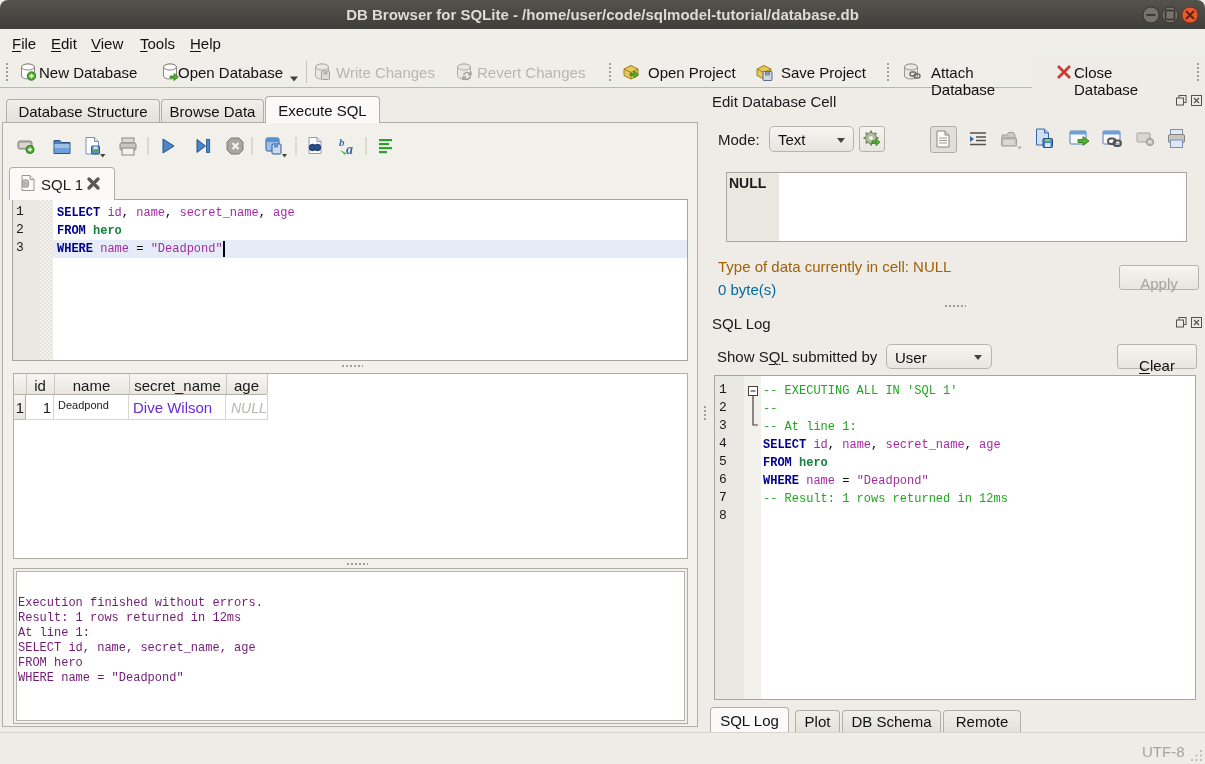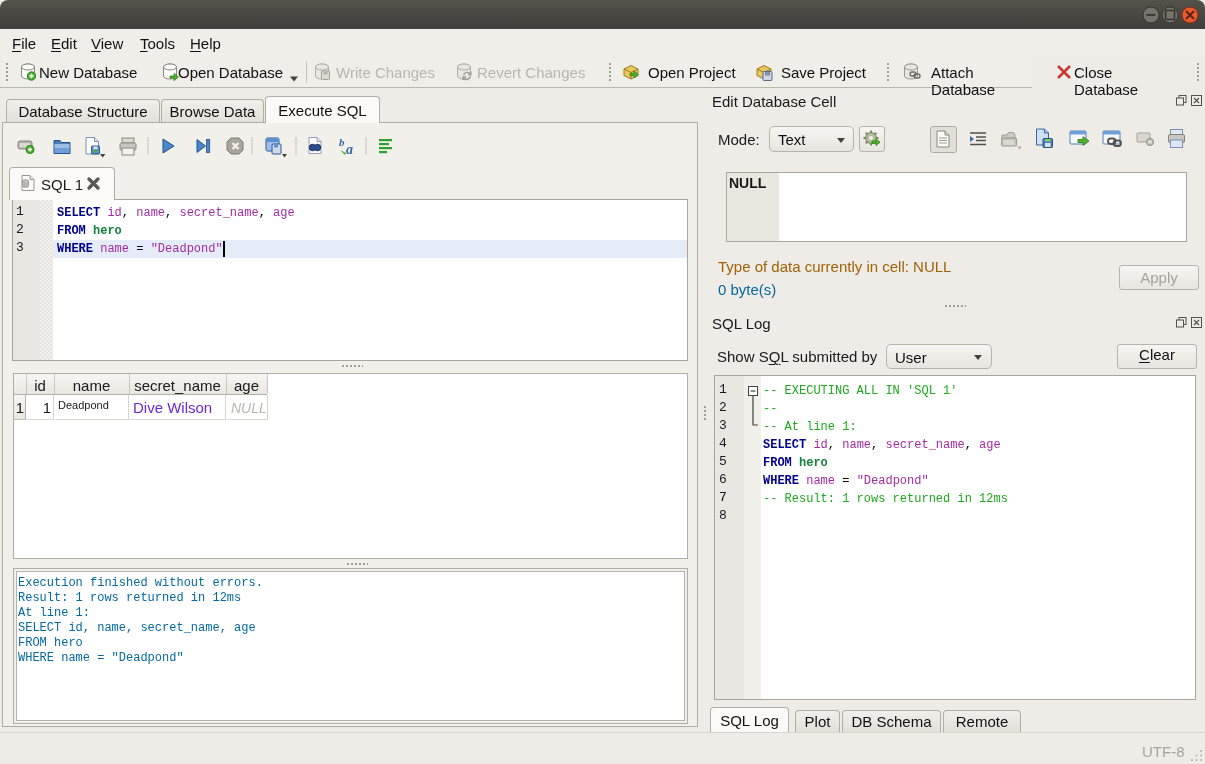--- a/index.html
+++ b/index.html
@@ -26,20 +26,21 @@
 .tab.active{background:#fbfaf8;z-index:5}
 .frame{position:absolute;border:1px solid #a8a49e;background:#fff}
 .btn{position:absolute;border:1px solid #b7b3ad;border-radius:3px;background:linear-gradient(#f7f5f1,#e8e5e0);font-size:15px;text-align:center}
 .combo{position:absolute;border:1px solid #b7b3ad;border-radius:5px;background:linear-gradient(#f7f5f1,#e8e5e0);font-size:15px;color:#111}
 .carrow{position:absolute;width:0;height:0;border-left:4px solid transparent;border-right:4px solid transparent;border-top:5px solid #45423d}
 .gridhdr{background:linear-gradient(#f8f6f3,#e9e6e1)}
 </style>
 </head>
 <body>
 <div id="titlebar">
+<div id="titletext">DB Browser for SQLite - /home/user/code/sqlmodel-tutorial/database.db</div>
 <svg class="abs" style="left:1142px;top:6px" width="58" height="18" viewBox="0 0 58 18">
 <circle cx="9" cy="9" r="8" fill="#77736c" stroke="#36342f"></circle>
       <rect x="4.5" y="8" width="9" height="1.8" fill="#36342f"></rect>
 <circle cx="28" cy="9" r="8" fill="#77736c" stroke="#36342f"></circle>
       <rect x="23.5" y="4.5" width="9" height="9" fill="none" stroke="#36342f" stroke-width="1.6"></rect>
 <circle cx="48" cy="9" r="8" fill="#ec5b2f" stroke="#832e12"></circle>
       <path d="M44 5 L52 13 M52 5 L44 13" stroke="#5a2410" stroke-width="2"></path>
 </svg>
 </div>
 <div id="menubar">
@@ -216,21 +217,21 @@
 <span class="abs" style="left:27px;top:399px;width:24px;text-align:right;font-size:15px;color:#1a1a1a">1</span>
 <div class="abs" style="left:55px;top:395px;width:74px;height:25px;border-right:1px solid #d8d5cf;border-bottom:1px solid #d8d5cf"></div>
 <span class="abs" style="left:58px;top:399px;font-size:11px;color:#1a1a1a">Deadpond</span>
 <div class="abs" style="left:129px;top:395px;width:97px;height:25px;border-right:1px solid #d8d5cf;border-bottom:1px solid #d8d5cf"></div>
 <span class="abs" style="left:133px;top:399px;font-size:15px;color:#6d28d9">Dive Wilson</span>
 <div class="abs" style="left:227px;top:395px;width:41px;height:25px;border-right:1px solid #d8d5cf;border-bottom:1px solid #d8d5cf"></div>
 <span class="abs" style="left:231px;top:400px;font-size:14px;font-style:italic;color:#b9b6b1">NULL</span>
 <div class="hgrip" style="left:346px;top:562px;width:22px"></div>
 <div class="frame" style="left:13px;top:568px;width:675px;height:156px;background:#f2f0eb;border-color:#b1ada7"></div>
 <div class="frame" style="left:16px;top:571px;width:669px;height:150px;border-color:#b6b2ac"></div>
-<div class="abs mono" style="left:18px;top:576px;line-height:14.9px;color:#0369a1">Execution finished without errors.
+<div class="abs mono" style="left:18px;top:596px;line-height:14.9px;color:#701a75">Execution finished without errors.
 Result: 1 rows returned in 12ms
 At line 1:
 SELECT id, name, secret_name, age
 FROM hero
 WHERE name = "Deadpond"</div>
 <div class="grip" style="left:703px;top:405px;height:16px"></div>
 <span class="abs" style="left:712px;top:93px;font-size:15px;color:#1a1a1a">Edit Database Cell</span>
 <svg class="abs" style="left:1176px;top:95px" width="26" height="11" viewBox="0 0 26 11">
     <rect x="3" y="0.5" width="7" height="7" fill="none" stroke="#55524d"></rect>
     <rect x="0.5" y="3" width="7" height="7" fill="#efece7" stroke="#55524d"></rect>
@@ -297,35 +298,35 @@
 <svg class="abs" style="left:1167px;top:129px" width="20" height="20" viewBox="0 0 20 20">
     <rect x="3.5" y="0.5" width="12" height="5" fill="#e3e7f0" stroke="#7a90b8"></rect>
     <rect x="1.5" y="5.5" width="16" height="8" rx="1.5" fill="#c9c5bf" stroke="#85817a"></rect>
     <rect x="3.5" y="11" width="12" height="7.5" fill="#dce6f4" stroke="#7a90b8"></rect>
   </svg>
 <div class="frame" style="left:726px;top:172px;width:461px;height:70px;border-color:#aaa6a0"></div>
 <div class="abs" style="left:727px;top:173px;width:52px;height:68px;background:#eae7e1"></div>
 <span class="abs" style="left:729px;top:175px;font-size:14px;font-weight:bold;color:#1a1a1a">NULL</span>
 <span class="abs" style="left:718px;top:258px;font-size:15px;color:#a16207">Type of data currently in cell: NULL</span>
 <span class="abs" style="left:718px;top:281px;font-size:15px;color:#0369a1">0 byte(s)</span>
-<div class="btn" style="left:1119px;top:265px;width:80px;height:25px;color:#a7a39d;padding-top:3px">Apply</div>
+<div class="btn" style="left:1119px;top:265px;width:80px;height:25px;color:#a7a39d;padding-top:9px">Apply</div>
 <div class="hgrip" style="left:944px;top:304px;width:22px"></div>
 <span class="abs" style="left:712px;top:315px;font-size:15px;color:#1a1a1a">SQL Log</span>
 <svg class="abs" style="left:1176px;top:317px" width="26" height="11" viewBox="0 0 26 11">
     <rect x="3" y="0.5" width="7" height="7" fill="none" stroke="#55524d"></rect>
     <rect x="0.5" y="3" width="7" height="7" fill="#efece7" stroke="#55524d"></rect>
     <rect x="15.5" y="0.5" width="10" height="10" fill="none" stroke="#55524d"></rect>
     <path d="M18 3 l5 5 M23 3 l-5 5" stroke="#55524d" stroke-width="1.2"></path>
   </svg>
 <span class="abs" style="left:717px;top:348px;font-size:15px;color:#1a1a1a">Show S<u style="text-decoration-thickness:1px;text-underline-offset:2px">Q</u>L submitted by</span>
 <div class="combo" style="left:886px;top:344px;width:106px;height:25px">
     <span style="position:absolute;left:8px;top:4px">User</span>
     <span class="carrow" style="right:9px;top:10px"></span>
   </div>
-<div class="btn" style="left:1117px;top:344px;width:80px;height:25px;color:#111;padding-top:1px"><u style="text-decoration-thickness:1px;text-underline-offset:2px">C</u>lear</div>
+<div class="btn" style="left:1117px;top:344px;width:80px;height:25px;color:#111;padding-top:12px"><u style="text-decoration-thickness:1px;text-underline-offset:2px">C</u>lear</div>
 <div class="frame" style="left:714px;top:375px;width:482px;height:325px;border-color:#a8a49e"></div>
 <div class="abs" style="left:715px;top:376px;width:29px;height:323px;background:#e9e7e2"></div>
 <div class="abs" style="left:744px;top:376px;width:17px;height:323px;background:#f2f0eb"></div>
 <div class="abs mono" style="left:719px;top:381px;font-size:13px;color:#1a1a1a">1
 2
 3
 4
 5
 6
 7

